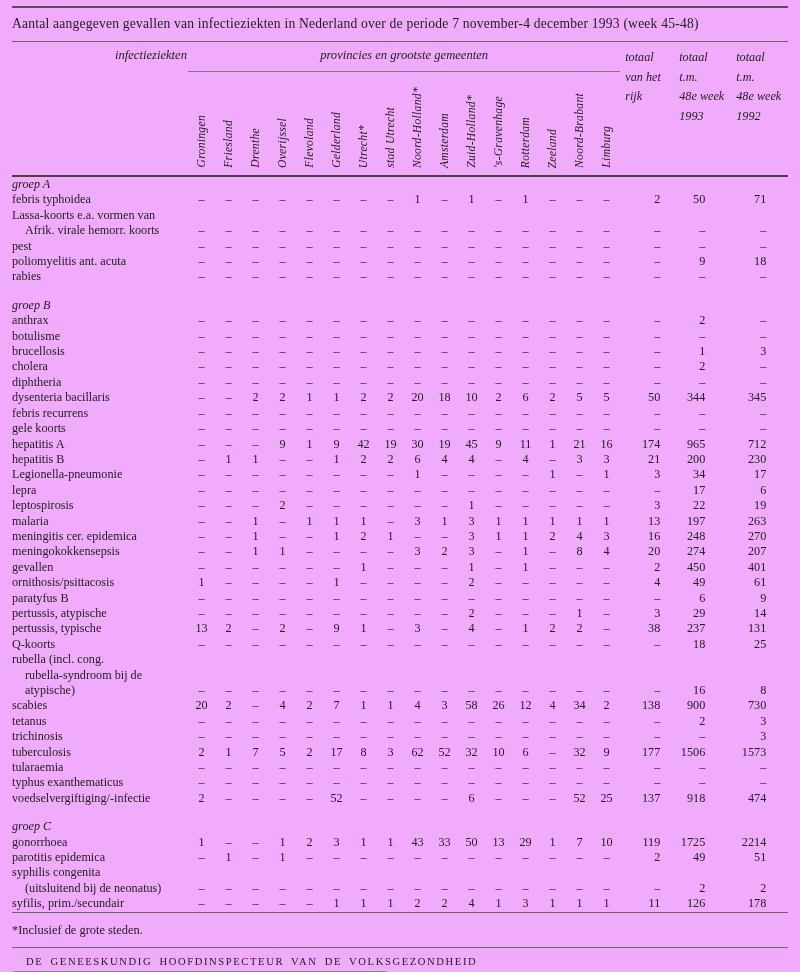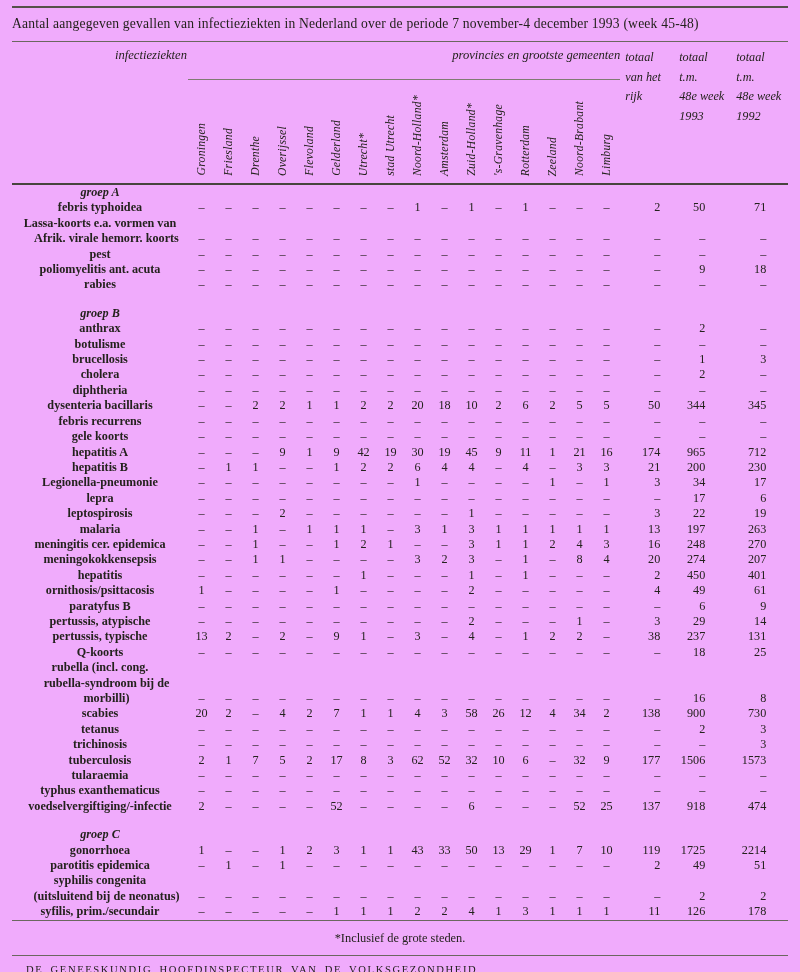--- a/index.html
+++ b/index.html
@@ -32,23 +32,23 @@
   col.c-t1{width:54px;}
   col.c-t2{width:57px;}
   col.c-t3{width:57px;}
   thead th{font-weight:normal;font-style:italic;font-size:12.6px;}
   th.diseases{
     text-align:right;vertical-align:top;
     border-bottom:2px solid #47443d;
     padding-top:6px;
   }
   th.grp{
-    text-align:right;vertical-align:top;
+    text-align:center;vertical-align:top;
     border-bottom:1.3px solid #807b72;
-    padding:6px 0 16px 0;
+    padding:6px 0 8px 0;
     font-style:italic;
   }
   th.tot-h{
     text-align:left;vertical-align:top;
     white-space:pre-line;
     line-height:1.6;
     padding:6px 0 0 5px;
     border-bottom:2px solid #47443d;
     font-size:12.2px;
   }
@@ -68,33 +68,32 @@
     letter-spacing:.3px;
   }
   tbody td{
     font-size:12.2px;
     line-height:15.4px;
     height:15.4px;
     padding:0;
     white-space:nowrap;
     overflow:visible;
   }
-  td.lbl{text-align:center;font-weight:bold;}
+  td.lbl{text-align:left;}
   td.lbl.ind{padding-left:13px;}
   tr.r-group td.lbl{font-style:italic;}
   td.val{text-align:center;}
   td.tot1{text-align:right;padding-right:14px;}
   td.tot2{text-align:right;padding-right:26px;}
   td.tot3{text-align:right;padding-right:22px;}
   tr.r-spacer td{height:13px;line-height:13px;}
   .footnote{
     font-size:12.4px;
     padding:10px 0 9px 0;
     border-bottom:1.4px solid #6b675f;
-    text-align:center;
   }
   .footer-line{
     font-size:10.6px;
     letter-spacing:1.6px;
     padding:8px 0 4px 14px;
     word-spacing:3px;
   }
   .footer-underline{
     width:372px;
     margin-left:2px;
@@ -639,21 +638,21 @@
           <td class="val">–</td>
           <td class="val">1</td>
           <td class="val">–</td>
           <td class="val">8</td>
           <td class="val">4</td>
           <td class="tot1">20</td>
           <td class="tot2">274</td>
           <td class="tot3">207</td>
         </tr>
         <tr class="r-data">
-          <td class="lbl">hepatitis</td>
+          <td class="lbl">gevallen</td>
           <td class="val">–</td>
           <td class="val">–</td>
           <td class="val">–</td>
           <td class="val">–</td>
           <td class="val">–</td>
           <td class="val">–</td>
           <td class="val">1</td>
           <td class="val">–</td>
           <td class="val">–</td>
           <td class="val">–</td>
@@ -779,21 +778,21 @@
         </tr>
         <tr class="r-label">
           <td class="lbl">rubella (incl. cong.</td>
           <td colspan="19"></td>
         </tr>
         <tr class="r-label">
           <td class="lbl ind">rubella-syndroom bij de</td>
           <td colspan="19"></td>
         </tr>
         <tr class="r-data">
-          <td class="lbl ind">morbilli)</td>
+          <td class="lbl ind">atypische)</td>
           <td class="val">–</td>
           <td class="val">–</td>
           <td class="val">–</td>
           <td class="val">–</td>
           <td class="val">–</td>
           <td class="val">–</td>
           <td class="val">–</td>
           <td class="val">–</td>
           <td class="val">–</td>
           <td class="val">–</td>

